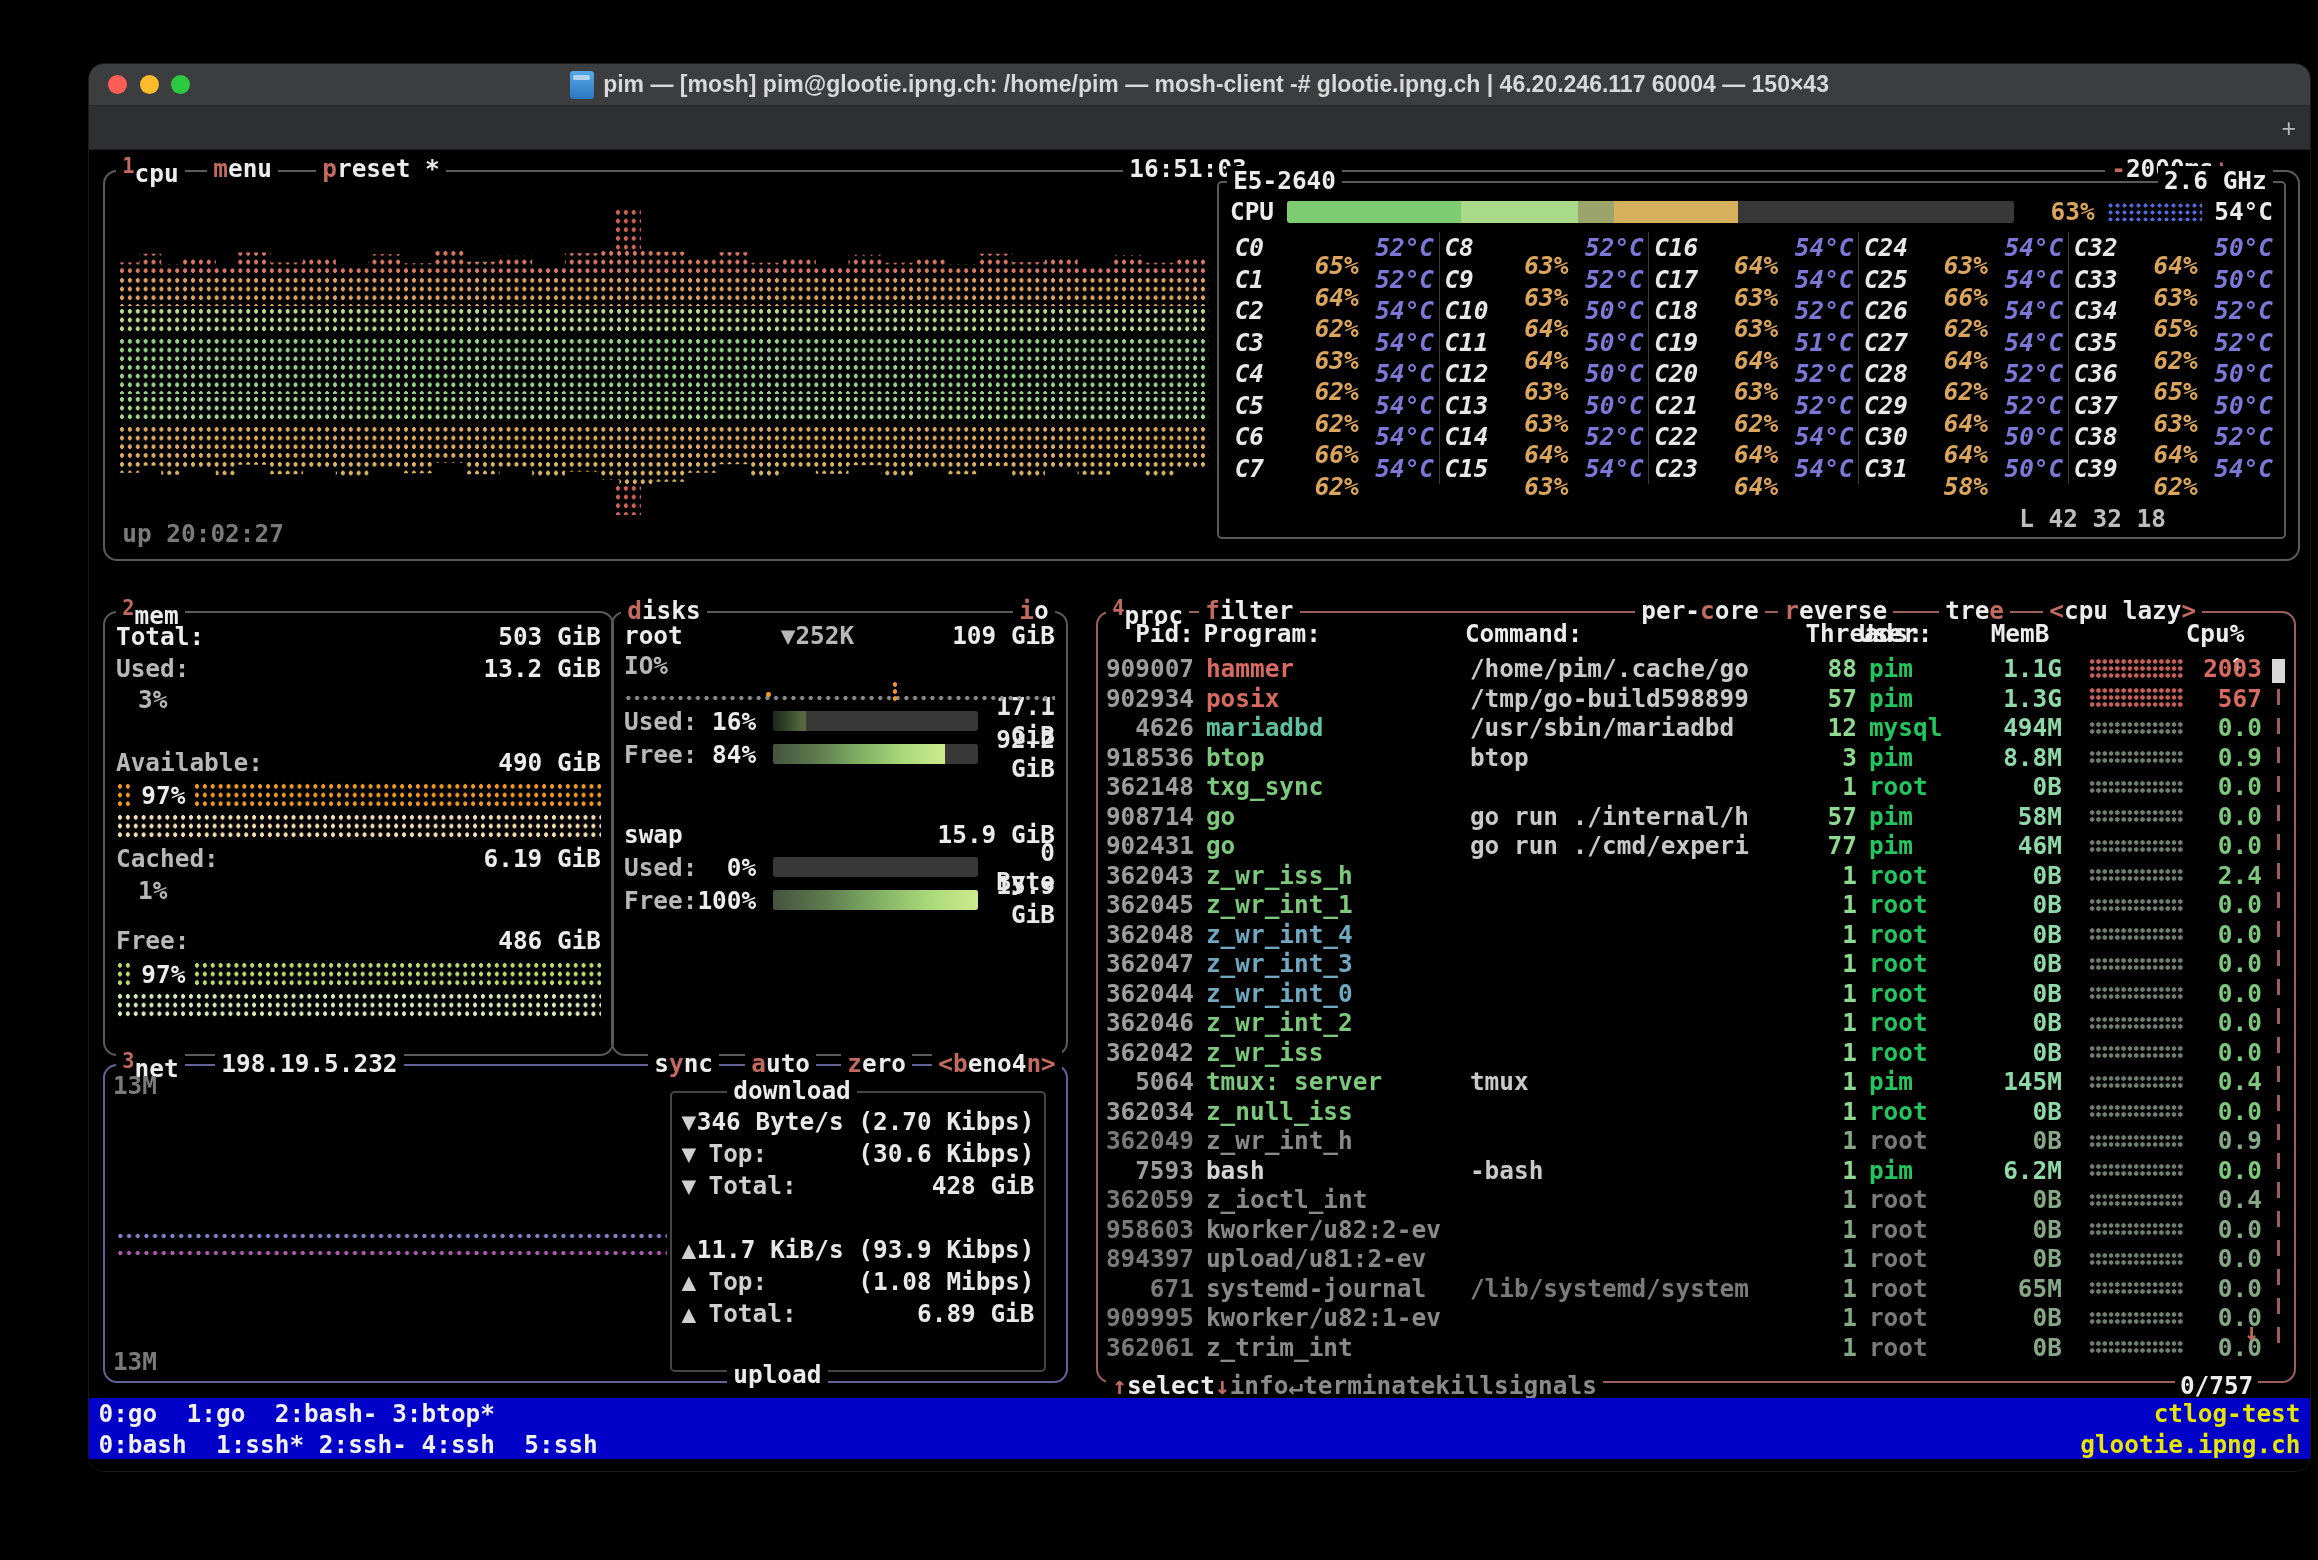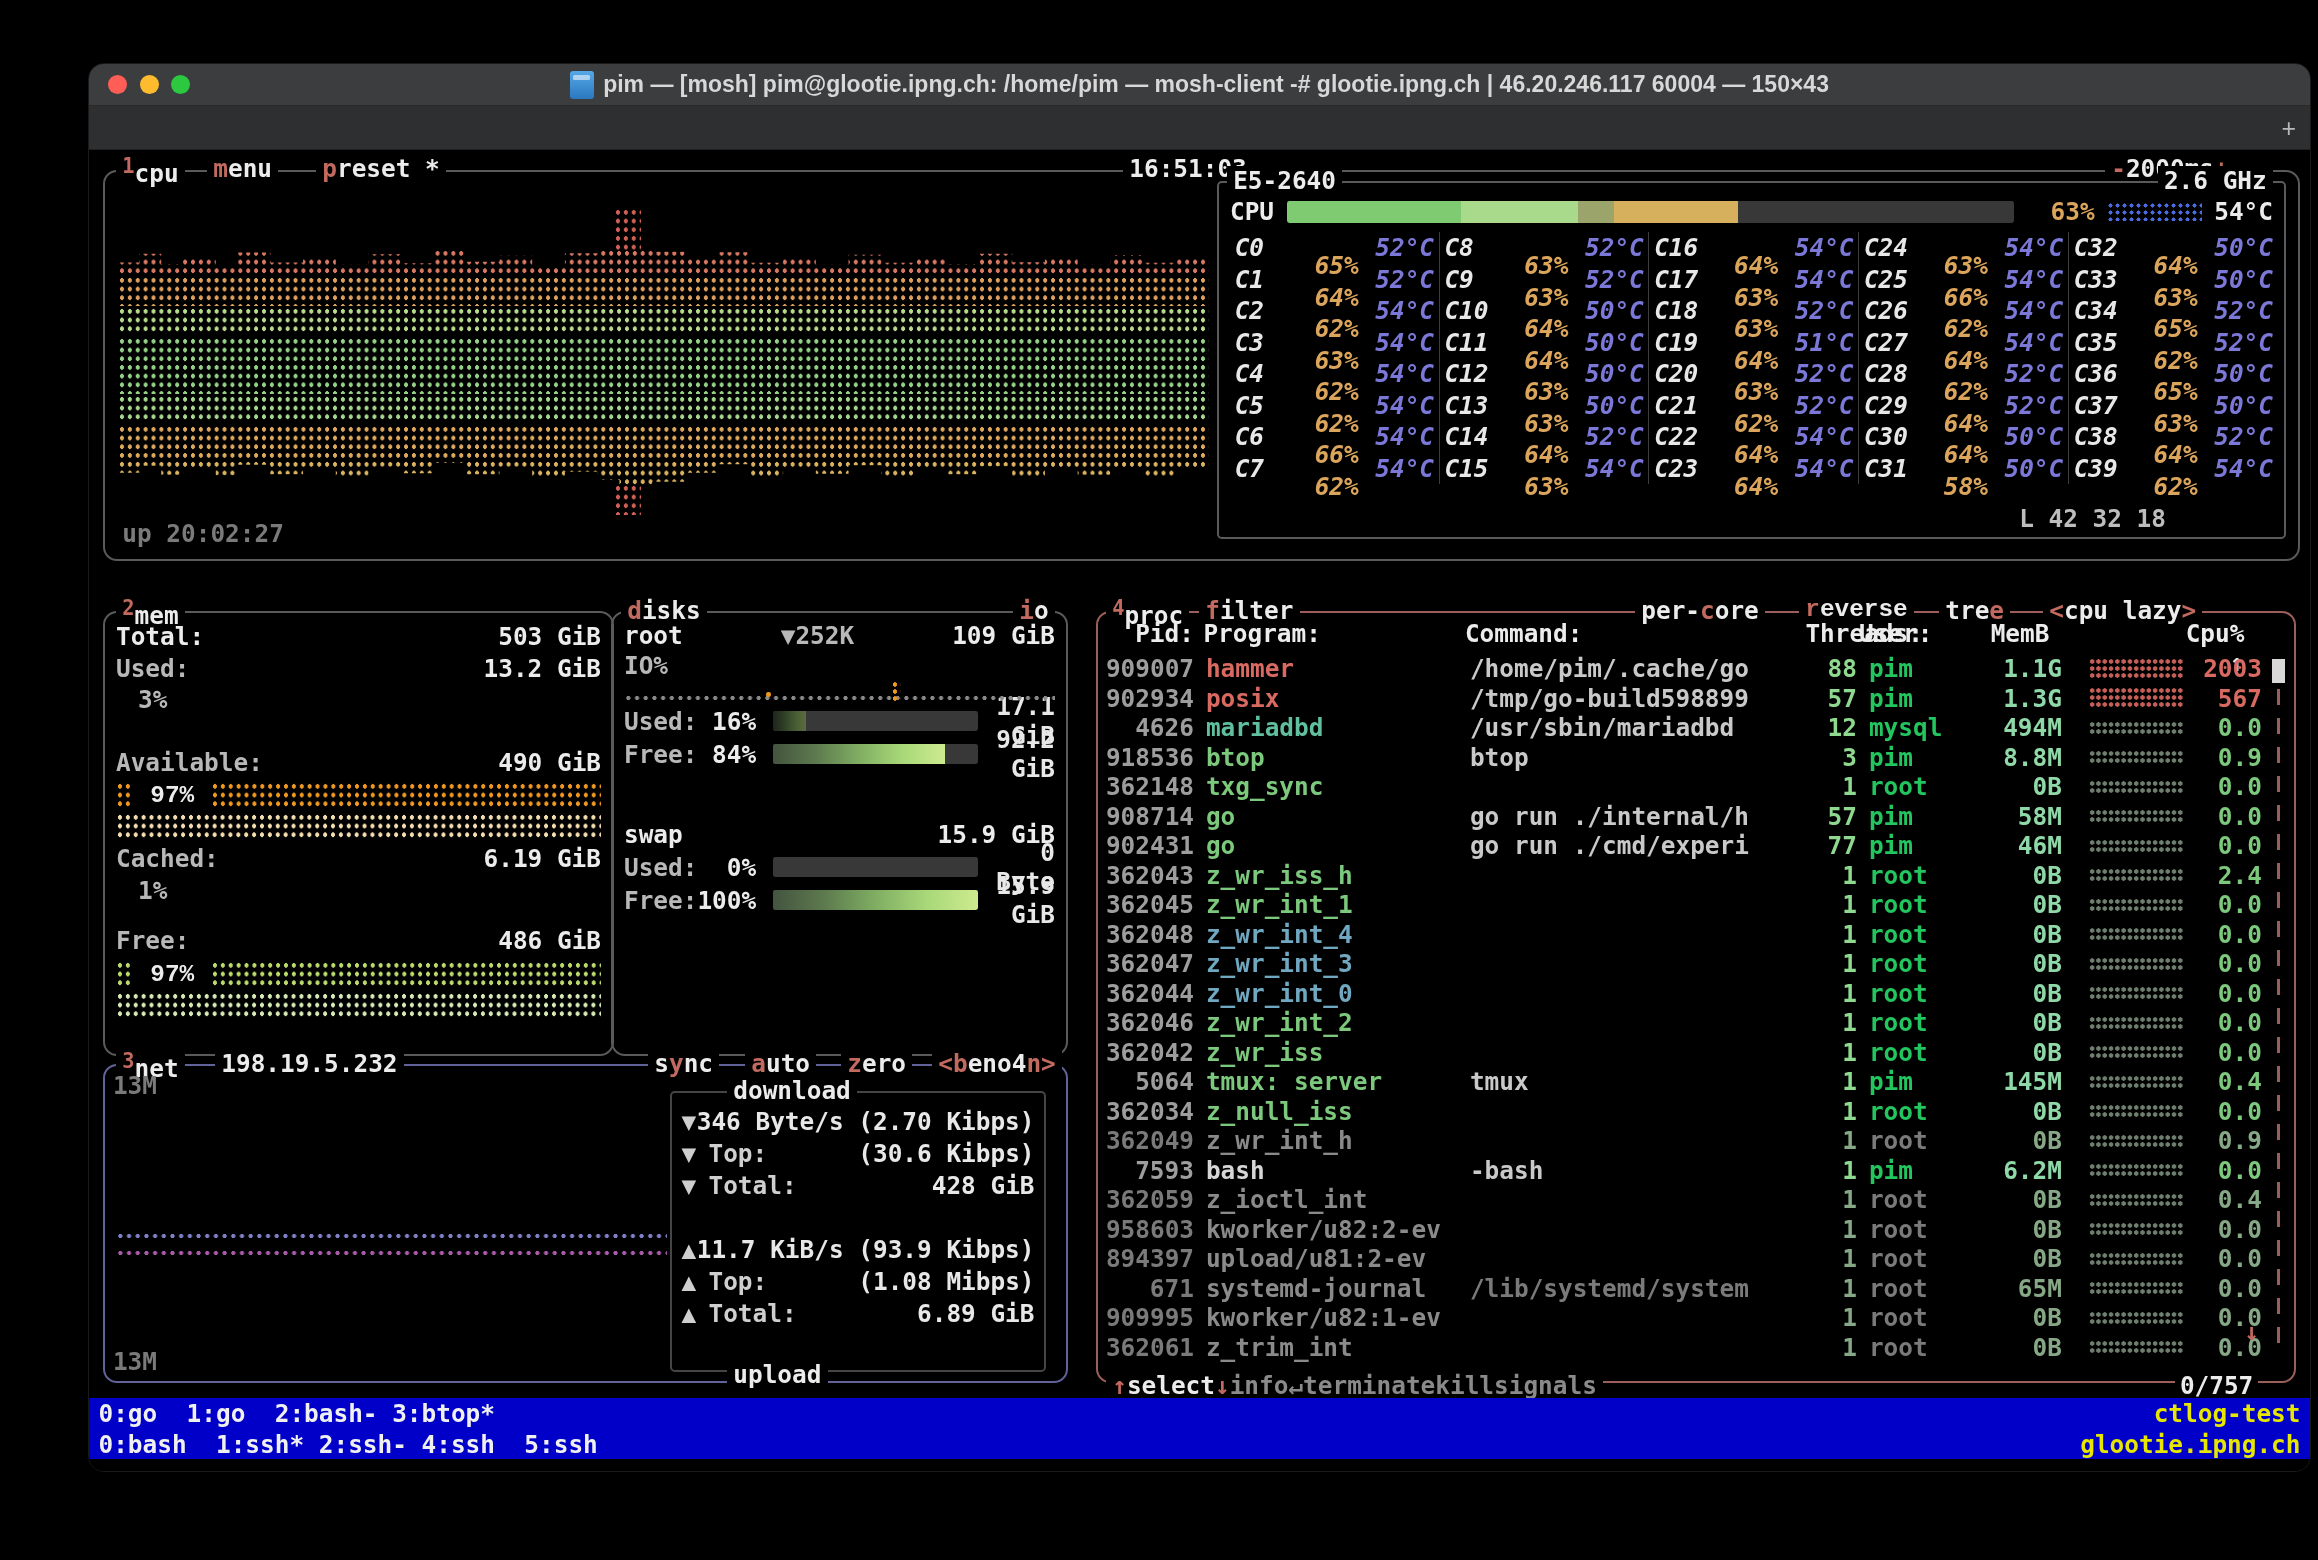--- a/index.html
+++ b/index.html
@@ -61,21 +61,21 @@
   .core-row{display:flex;height:31.5px;align-items:center;}
   .core-name{width:58px;color:#e8e8e8;}
   .core-pct{width:66px;text-align:right;color:#dca55c;margin-top:36px;}
   .core-temp{flex:1;text-align:right;color:#7b78d8;}
   .loadavg{position:absolute;right:118px;bottom:4.7px;color:#bdbdbd;}
 
   
   .mem-box{left:14px;top:461px;width:507px;height:441px;}
   .mem-rows{position:absolute;inset:7.9px 11px;}
   .mrow{display:flex;justify-content:space-between;height:31.5px;align-items:center;}
-  .meter-row{display:flex;align-items:center;height:35px;gap:17px;font-family:Liberation Mono, monospace;}
+  .meter-row{display:flex;align-items:center;height:35px;gap:8px;}
   .mband{flex:1;height:27px;}
   .mband.full{margin:0 0 4.7px 0;height:25px;}
   .c-morange{color:#ef9820;} .c-morangepale{color:#f3dcae;}
   .c-mgreen{color:#bada6a;} .c-mgreenpale{color:#d5e9b4;}
 
   
   .disks-box{left:522px;top:461px;width:453px;height:441px;}
   .drows{position:absolute;inset:6.3px 11px;}
   .drow{display:flex;align-items:center;height:33px;}
   .dheader{display:flex;justify-content:space-between;align-items:center;height:33px;}
@@ -527,21 +527,21 @@
           <div class="dlrow"><span class="arrow">▲</span><span class="lab">Top:</span><span class="rt">(1.08 Mibps)</span></div>
           <div class="dlrow"><span class="arrow">▲</span><span class="lab">Total:</span><span class="rt">6.89 GiB</span></div>
         </div>
       </div>
     </div>
 
     <div class="box proc-box">
       <span class="ontop" style="left:7.9px;"><sup class="hot">4</sup><span class="val">proc</span></span>
       <span class="ontop" style="left:101px;"><span class="hot">f</span><span class="val">ilter</span></span>
       <span class="ontop" style="left:537px;"><span class="val">per-</span><span class="hot">c</span><span class="val">ore</span></span>
-      <span class="ontop" style="left:701px;font-family:Liberation Mono, monospace;"><span class="hot">r</span><span class="val">everse</span></span>
+      <span class="ontop" style="left:680px;"><span class="hot">r</span><span class="val">everse</span></span>
       <span class="ontop" style="left:841px;"><span class="val">tre</span><span class="hot">e</span></span>
       <span class="ontop" style="left:945px;"><span class="hot">&lt;</span><span class="val">cpu lazy</span><span class="hot">&gt;</span></span>
 
       <div class="phead">
         <span class="r">Pid:</span>
         <span>Program:</span>
         <span>Command:</span>
         <span class="r">Threads:</span>
         <span>User:</span>
         <span class="r">MemB</span>

